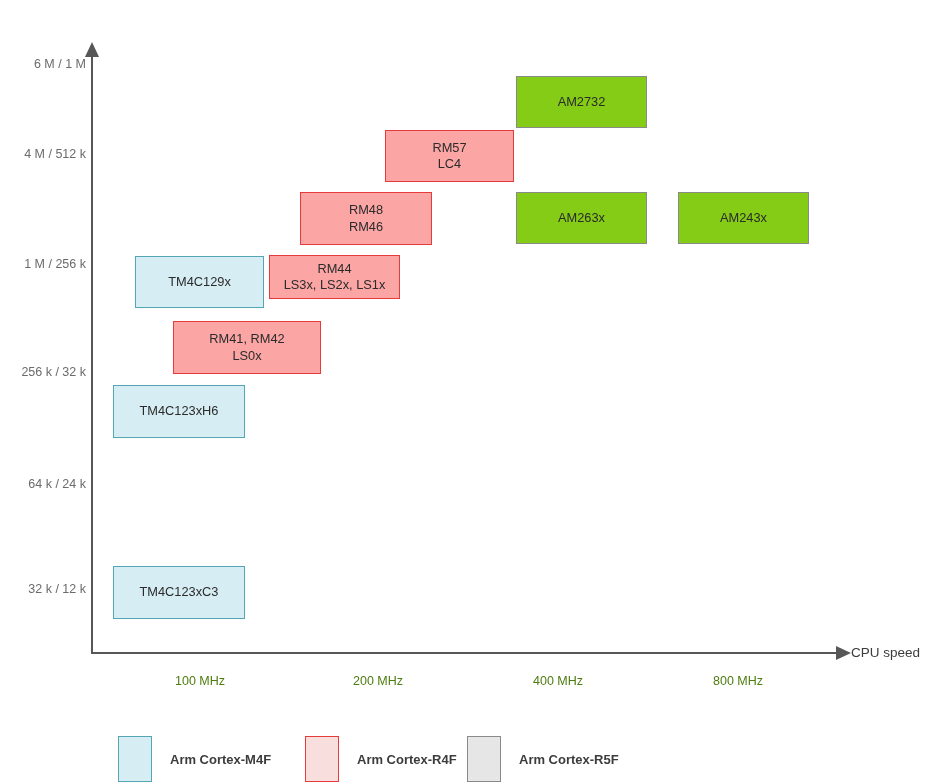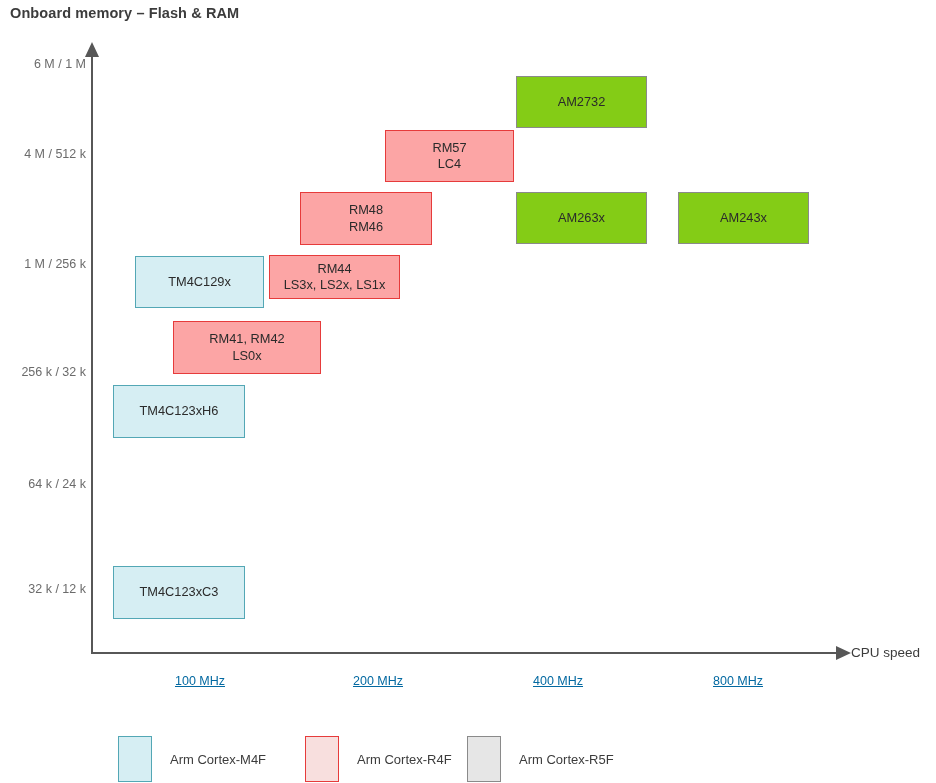--- a/index.html
+++ b/index.html
@@ -89,24 +89,23 @@
   }
   .ytick-wrap {
     position: absolute;
     left: 0;
     width: 86px;
   }
   .xtick {
     position: absolute;
     top: 674px;
     font-size: 12.5px;
-    color: #0369a1;
+    color: #4d7c0f;
     white-space: nowrap;
     transform: translateX(-50%);
-    text-decoration: underline;
   }
 
   
   .device-box {
     position: absolute;
     box-sizing: border-box;
     display: flex;
     align-items: center;
     justify-content: center;
     text-align: center;
@@ -120,20 +119,21 @@
   .cat-r4f { background: #fca5a5; border-color: #e63b3b; }
   .cat-r5f { background: #84cc16; border-color: #8a8a8a; }
 
   
   .legend {
     position: absolute;
     left: 0;
     top: 735px;
     width: 750px;
     height: 48px;
+    font-weight: bold;
   }
   .legend-item {
     position: absolute;
     top: 0;
     display: flex;
     align-items: center;
     height: 48px;
   }
   .legend-swatch {
     box-sizing: border-box;
@@ -148,21 +148,20 @@
     font-size: 13px;
     color: #3c3c3c;
     white-space: nowrap;
   }
 </style>
 </head>
 <body>
 
 <div id="canvas">
 
-  <div class="chart-title">Onboard memory – Flash &amp; RAM</div>
 
   <div class="axis-y-line"></div>
   <div class="axis-y-arrow"></div>
   <div class="axis-x-line"></div>
   <div class="axis-x-arrow"></div>
   <div class="axis-x-title">CPU speed</div>
 
   <div id="yticks">
       <div class="ytick-wrap" style="top: 57px;">
         <div class="ytick">6 M / 1 M</div>

